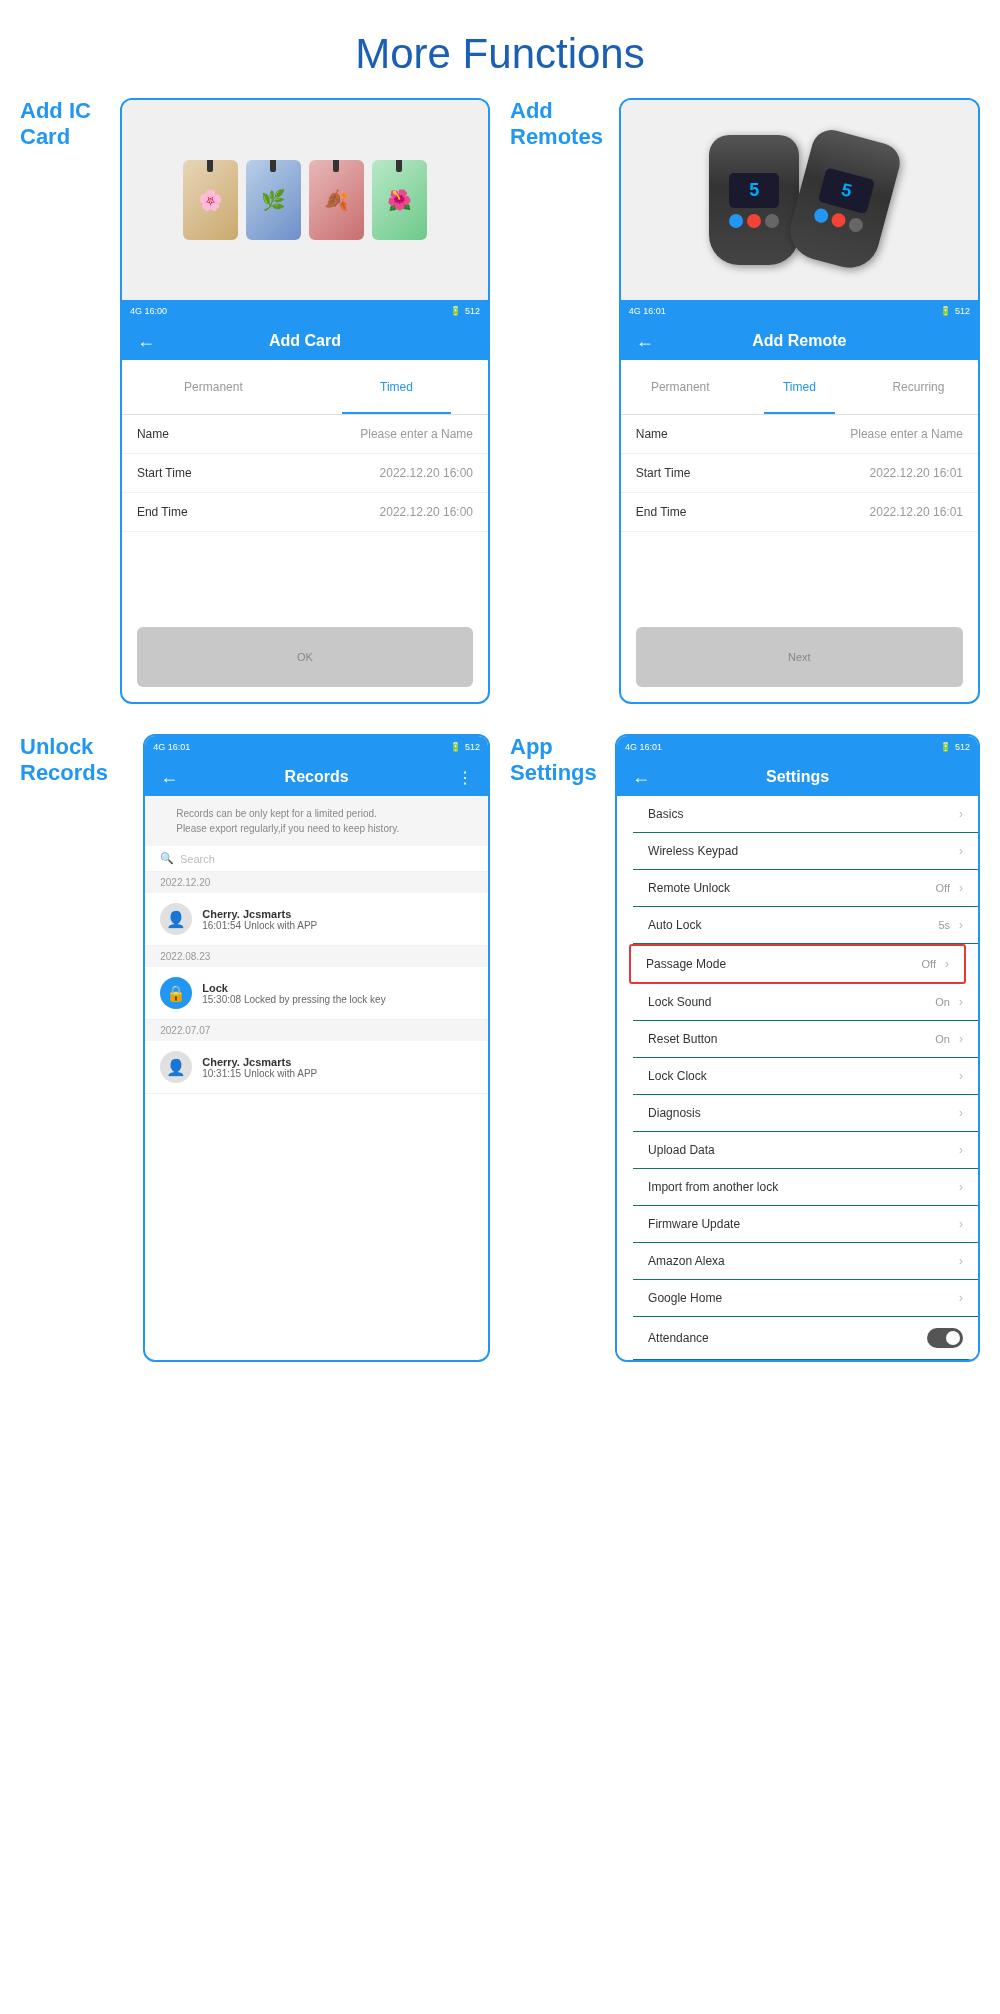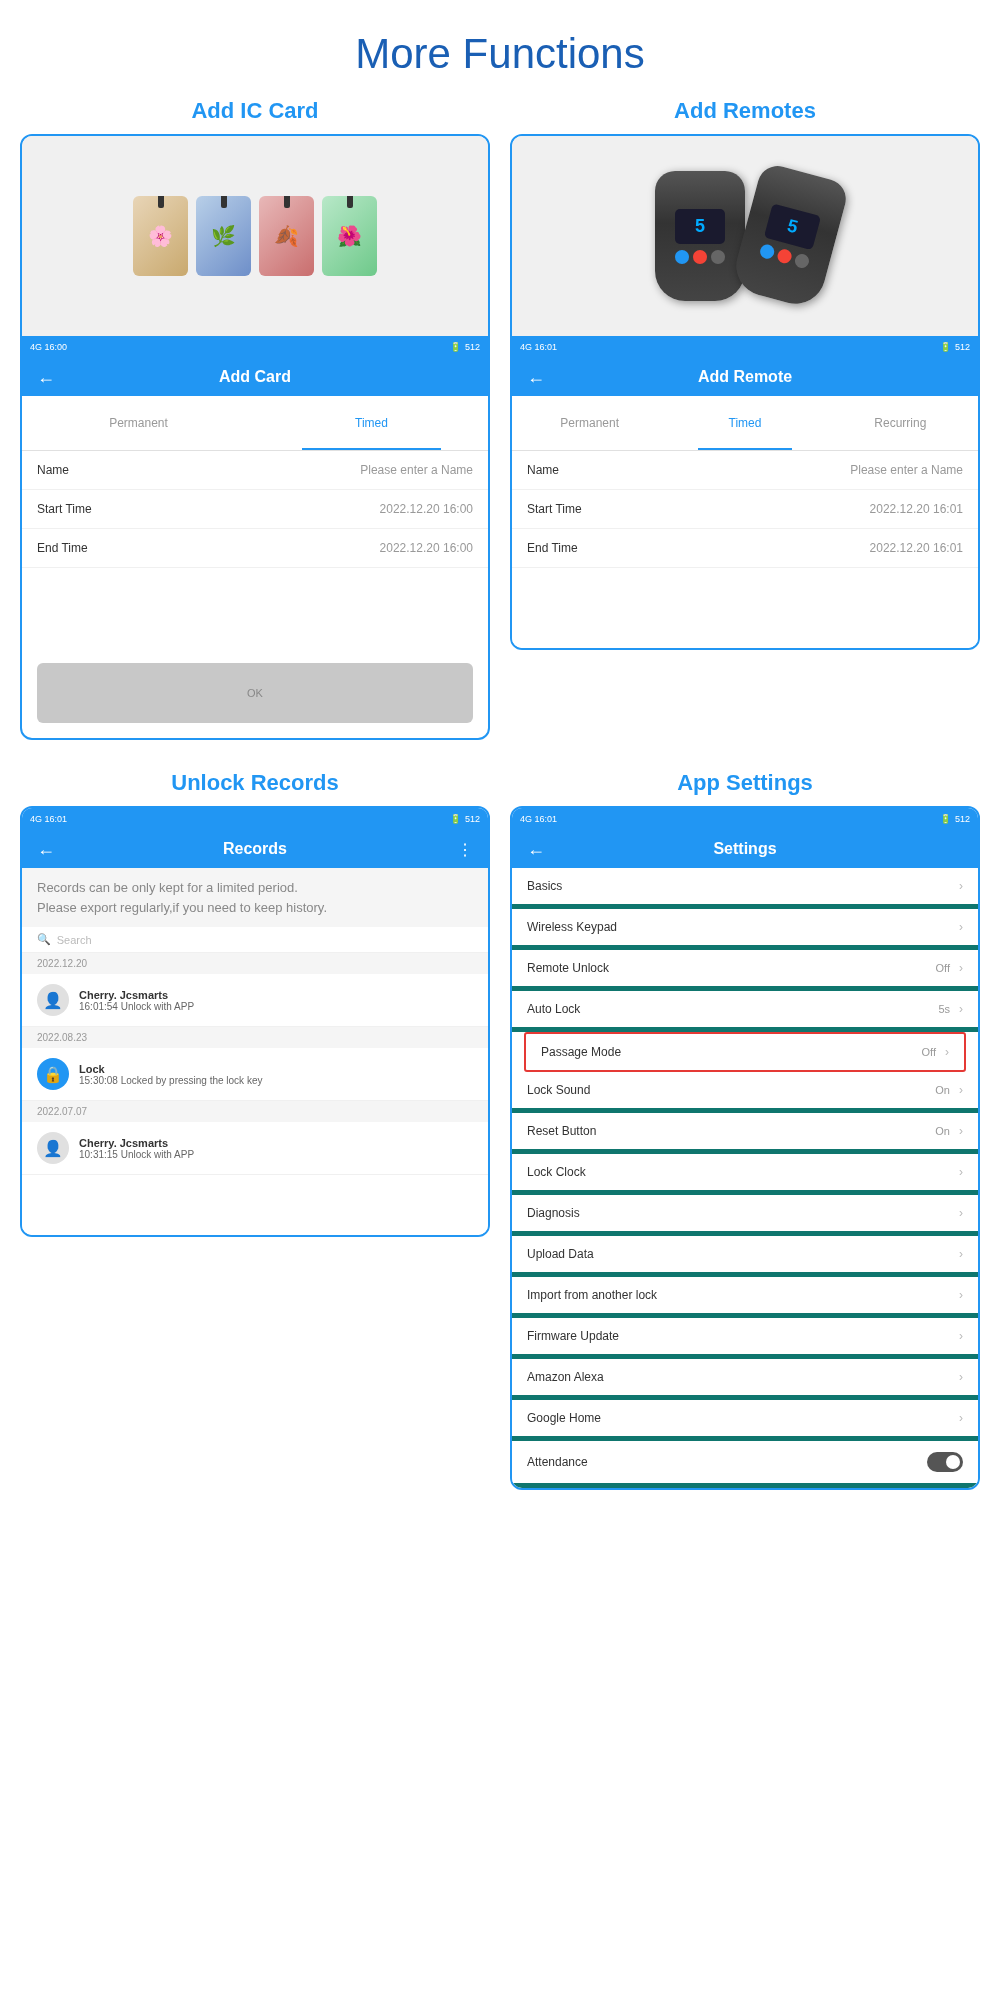--- a/index.html
+++ b/index.html
@@ -20,22 +20,21 @@
     }
     .sections-row {
       display: flex;
       justify-content: space-between;
       gap: 20px;
       margin-bottom: 30px;
     }
     .section-col {
       flex: 1;
       display: flex;
-      flex-direction: column;
-      align-items: center;
+      flex-direction: row;
     }
     .section-title {
       font-size: 22px;
       font-weight: bold;
       color: #2196F3;
       margin-bottom: 10px;
     }
     .phone-frame {
       border: 2px solid #2196F3;
       border-radius: 12px;
@@ -217,22 +216,22 @@
       padding: 24px;
       background: #c8c8c8;
       border-radius: 6px;
       text-align: center;
       font-size: 11px;
       color: #888;
     }
     
     .records-notice {
       background: #f5f5f5;
-      padding: 10px 15px;
-      font-size: 13px;
+      padding: 10px 31px;
+      font-size: 10px;
       color: #888;
       line-height: 1.5;
     }
     .search-bar {
       display: flex;
       align-items: center;
       padding: 6px 15px;
       border-bottom: 1px solid #f0f0f0;
       font-size: 11px;
       color: #bbb;
@@ -265,22 +264,23 @@
     .avatar-lock { background: #2196F3; color: white; }
     .record-text { font-size: 11px; }
     .record-name { font-weight: bold; color: #333; font-size: 11px; }
     .record-detail { color: #666; font-size: 10px; }
     
     .settings-item {
       display: flex;
       justify-content: space-between;
       align-items: center;
       padding: 11px 15px;
-      border-bottom: 5px solid #0f766e;
+      border-bottom: 1px solid #0f766e;
       font-size: 12px;
+      margin-left: 16px;
     }
     .settings-item.highlighted {
       border: 2px solid #e53935;
       margin: 0 12px;
       border-radius: 3px;
     }
     .settings-label { color: #333; }
     .settings-value { color: #999; font-size: 11px; }
     .settings-arrow { color: #bbb; margin-left: 5px; }
     .settings-row-right {
@@ -427,20 +427,21 @@
         </div>
         <div class="form-field">
           <span class="form-label">Start Time</span>
           <span class="form-value">2022.12.20 16:01</span>
         </div>
         <div class="form-field">
           <span class="form-label">End Time</span>
           <span class="form-value">2022.12.20 16:01</span>
         </div>
         <div style="height: 80px;"></div>
+        <div class="action-btn">Next</div>
       </div>
     </div>
   </div>
 </div>
 
 <div class="sections-row">
 
   <div class="section-col">
     <div class="section-title">Unlock Records</div>
     <div class="phone-frame">

